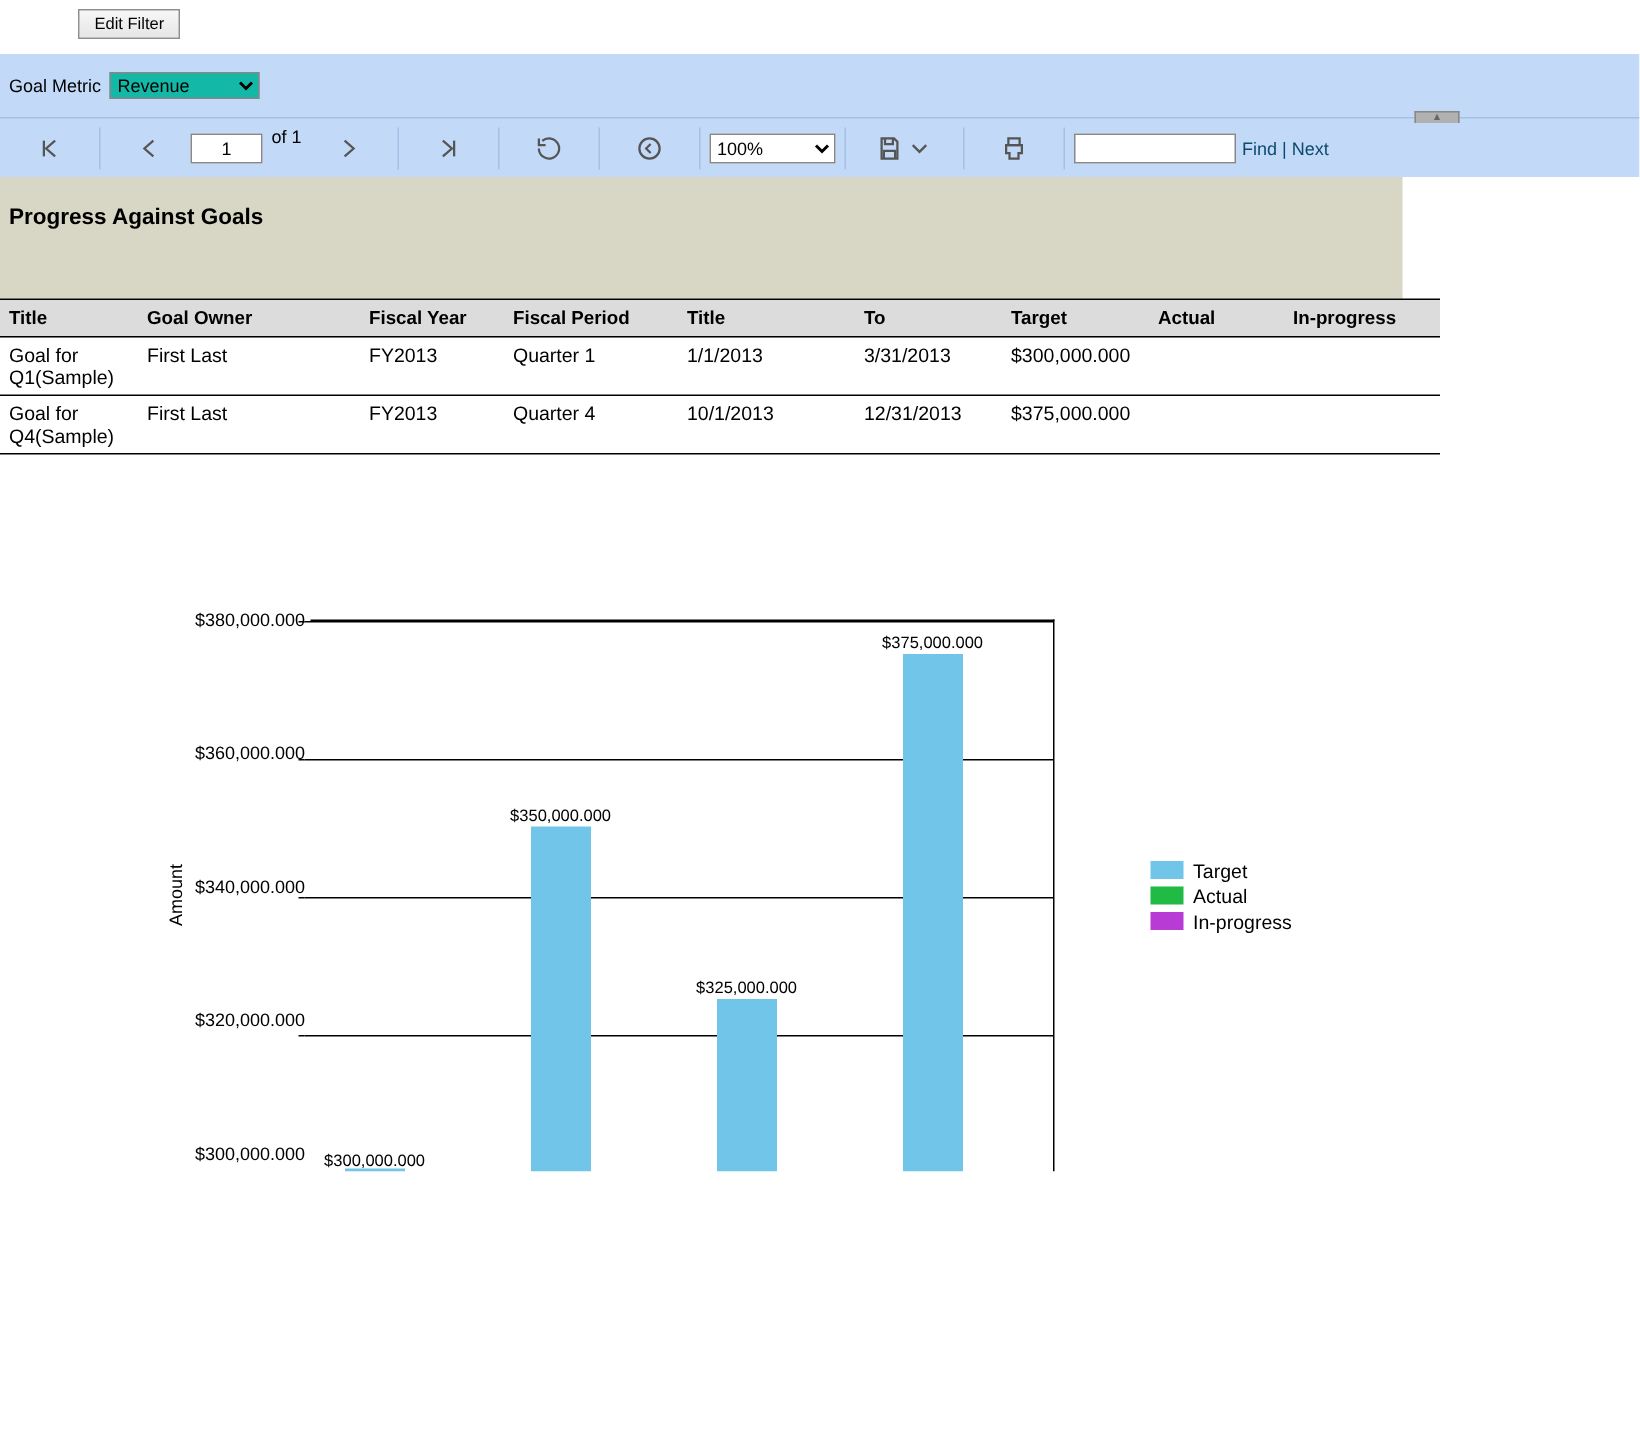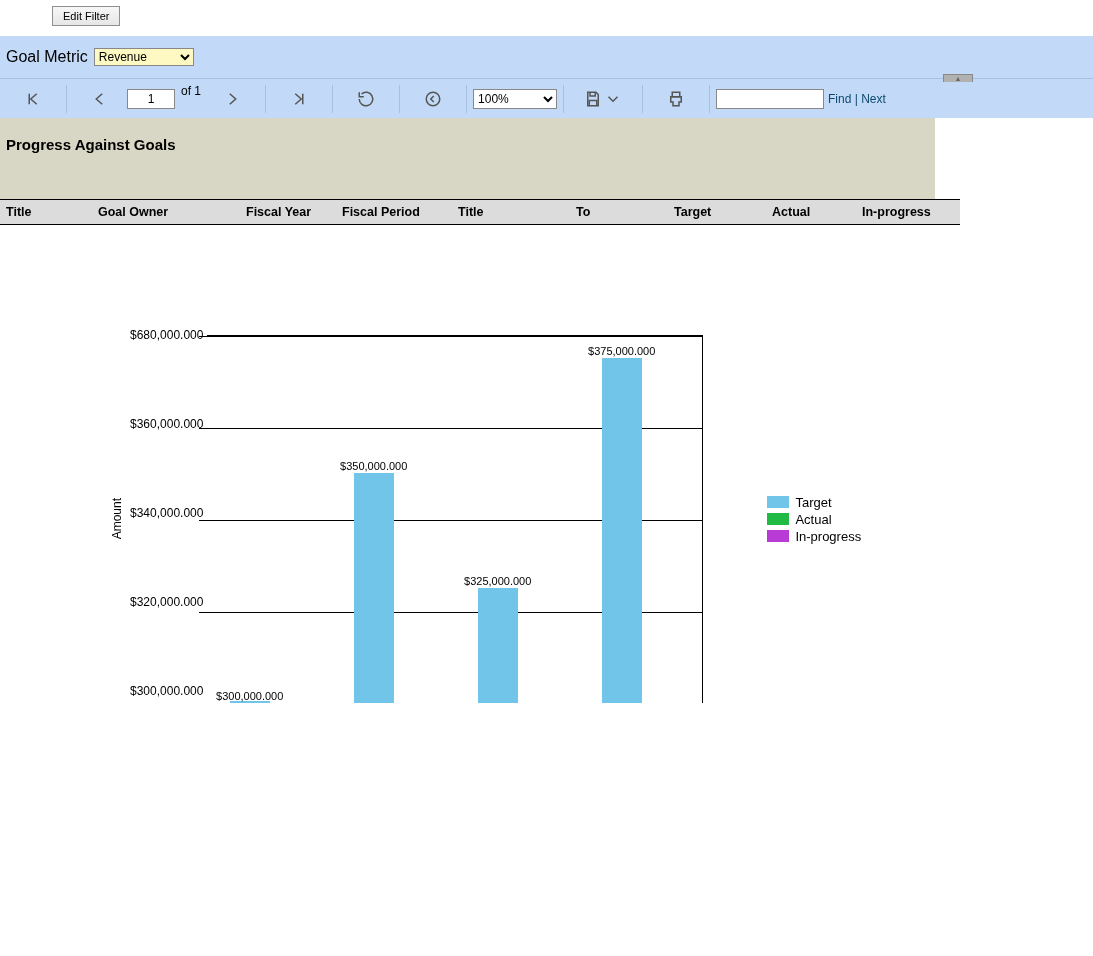--- a/index.html
+++ b/index.html
@@ -23,26 +23,26 @@
   }
   .param-bar {
     margin-top: 8px;
     background: #c2d9f7;
     padding: 12px 6px;
     display: flex;
     align-items: center;
     gap: 6px;
     position: relative;
   }
-  .param-bar label { font-size: 16px; }
+  .param-bar label { font-size: 12px; }
   .param-bar select {
     font-size: 12px;
     width: 100px;
     border: 1px solid #888;
-    background: #fef9c3;
+    background: #14b8a6;
   }
   .grip {
     position: absolute;
     right: 120px;
     bottom: -4px;
     width: 30px;
     height: 8px;
     background: #b1b1b1;
     border-top: 1px solid #888;
     border-left: 1px solid #888;
@@ -305,28 +305,50 @@
       <th class="col-fy">Fiscal Year</th>
       <th class="col-fp">Fiscal Period</th>
       <th class="col-from">Title</th>
       <th class="col-to">To</th>
       <th class="col-target">Target</th>
       <th class="col-actual">Actual</th>
       <th class="col-inprog">In-progress</th>
     </tr>
   </thead>
   <tbody id="table-body">
+      <tr>
+        <td>Goal for Q1(Sample)</td>
+        <td>First Last</td>
+        <td>FY2013</td>
+        <td>Quarter 1</td>
+        <td>1/1/2013</td>
+        <td>3/31/2013</td>
+        <td>$300,000.000</td>
+        <td></td>
+        <td></td>
+      </tr>
+      <tr>
+        <td>Goal for Q4(Sample)</td>
+        <td>First Last</td>
+        <td>FY2013</td>
+        <td>Quarter 4</td>
+        <td>10/1/2013</td>
+        <td>12/31/2013</td>
+        <td>$375,000.000</td>
+        <td></td>
+        <td></td>
+      </tr>
     </tbody>
 </table>
 
 <div class="chart-wrap">
   <div class="chart-y-axis-label">Amount</div>
   <div class="chart-body">
     <div class="y-ticks" id="y-ticks">
-        <div>$680,000.000</div>
+        <div>$380,000.000</div>
         <div>$360,000.000</div>
         <div>$340,000.000</div>
         <div>$320,000.000</div>
         <div>$300,000.000</div>
       </div>
     <div class="plot" id="plot">
         <div class="gridline" style="top: 0px;"></div>
         <div class="gridline" style="top: 92px;"></div>
         <div class="gridline" style="top: 184px;"></div>
         <div class="gridline" style="top: 276px;"></div>

